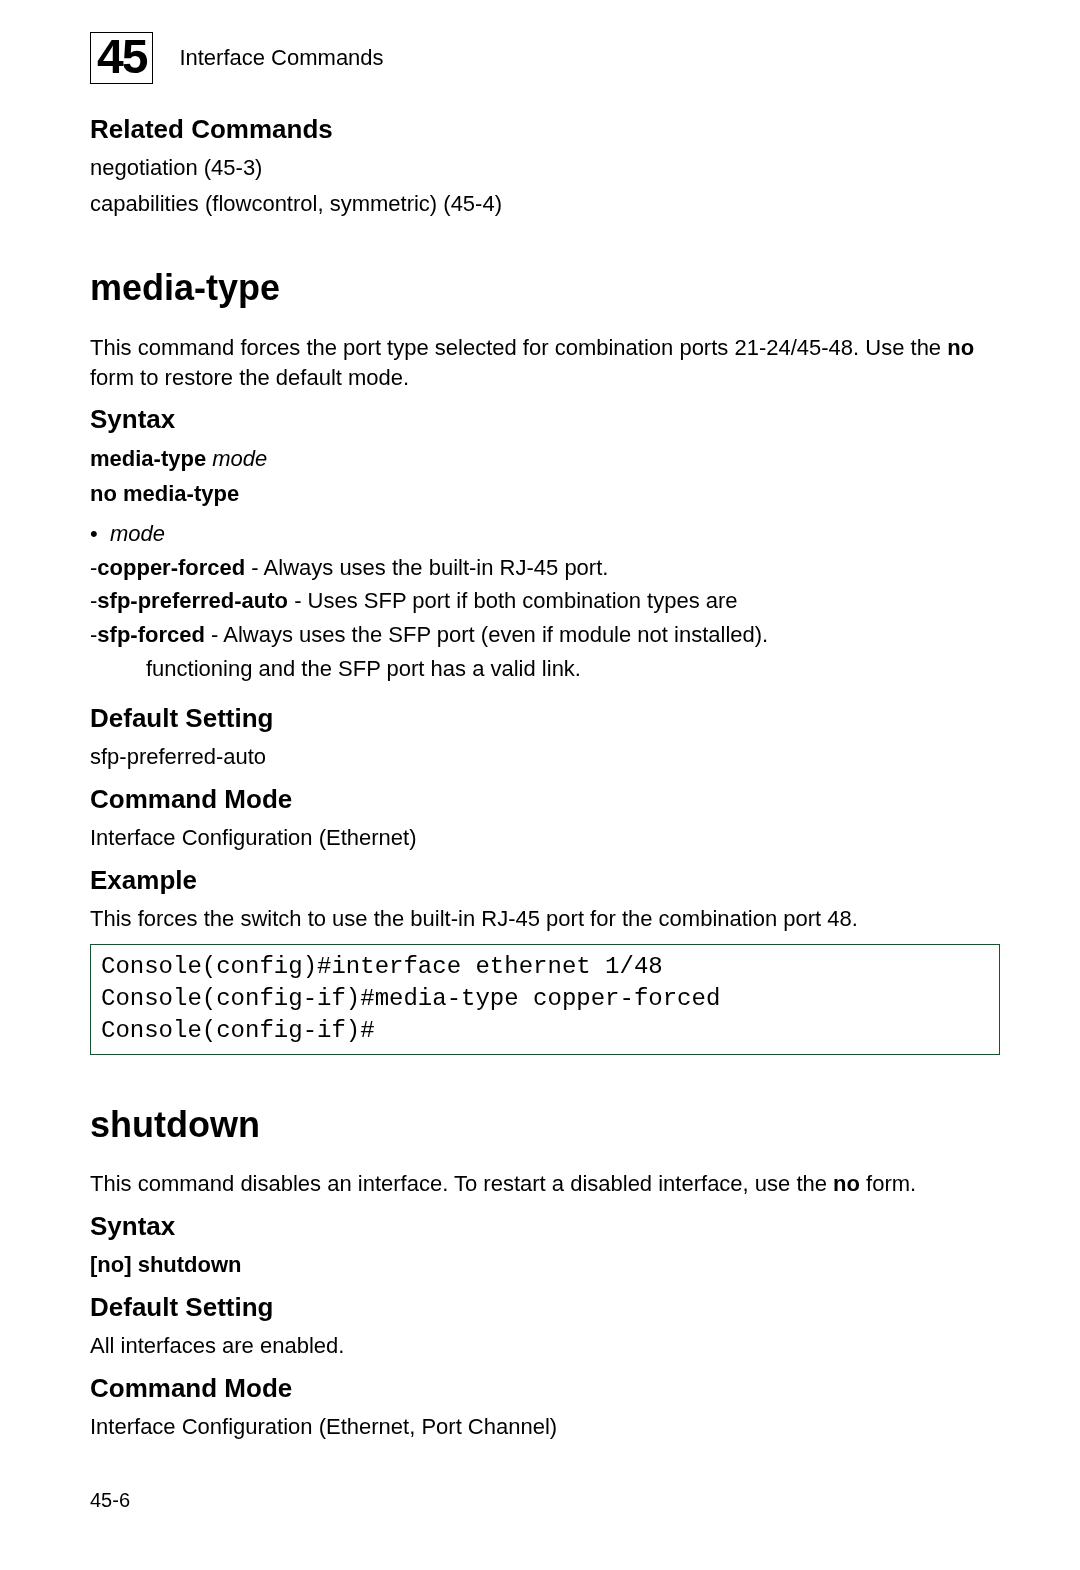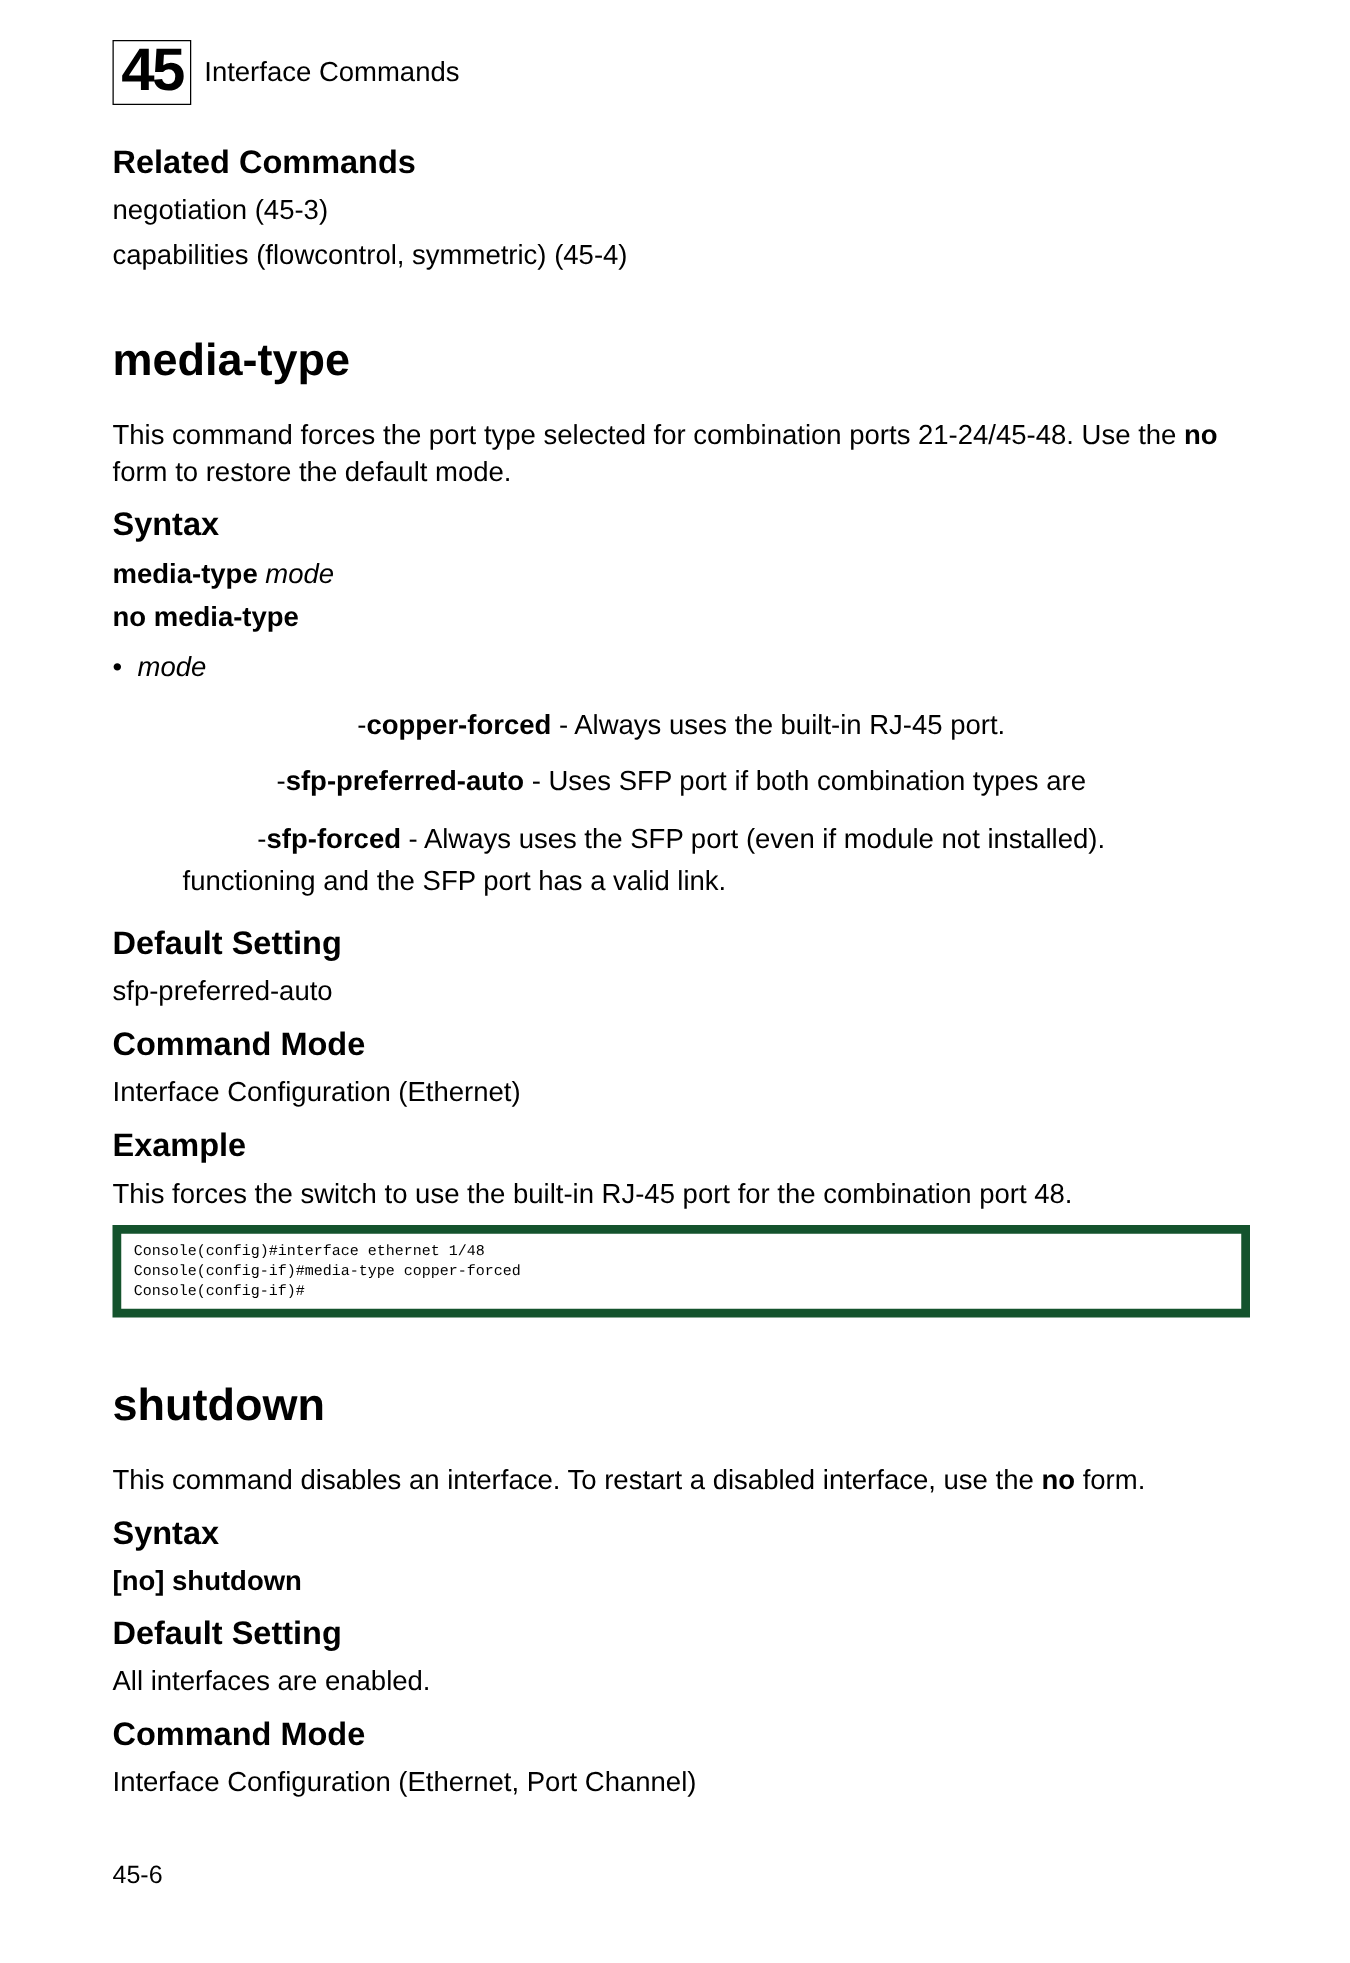--- a/index.html
+++ b/index.html
@@ -15,41 +15,41 @@
     box-sizing:border-box;
   }
   .page {
     padding:32px 80px 0 90px;
   }
   
   .hdr { display:flex; align-items:center; margin-bottom:28px; }
   .chbox {
     border:1px solid #000;
     padding:0 6px 2px 6px;
-    margin-right:10px;
+    margin-right:26px;
     line-height:1;
   }
   .chnum { font-weight:900; font-size:48px; font-family:Arial, sans-serif; letter-spacing:-2px; }
   .chname { font-size:22px; }
   
   .h-sub { font-weight:bold; font-size:26px; margin:10px 0 6px 0; }
   .h-cmd { font-weight:bold; font-size:36px; margin:46px 0 20px 0; }
   .indent1 { margin-left:40px; }
   .indent2 { margin-left:80px; }
   .para { margin:6px 0; }
   .bold { font-weight:bold; }
   .ital { font-style:italic; }
   .bull { display:flex; margin:10px 0 4px 0; }
   .bull .dot { width:20px; }
-  .opt { margin:16px 0 4px 0;text-align:center; }
+  .opt { margin:4px 0 4px 0; }
   .opt-cont { margin-left:56px; }
   pre.code {
     font-family:"Courier New", monospace;
-    font-size:12px;
-    border:7px solid #14532d;
+    font-size:24px;
+    border:1px solid #14532d;
     padding:6px 10px;
     margin:10px 0 0 0;
     white-space:pre;
     overflow:hidden;
   }
   .pgnum { position:absolute; left:90px; bottom:56px; font-size:20px; }
 </style>
 </head>
 <body>
 

